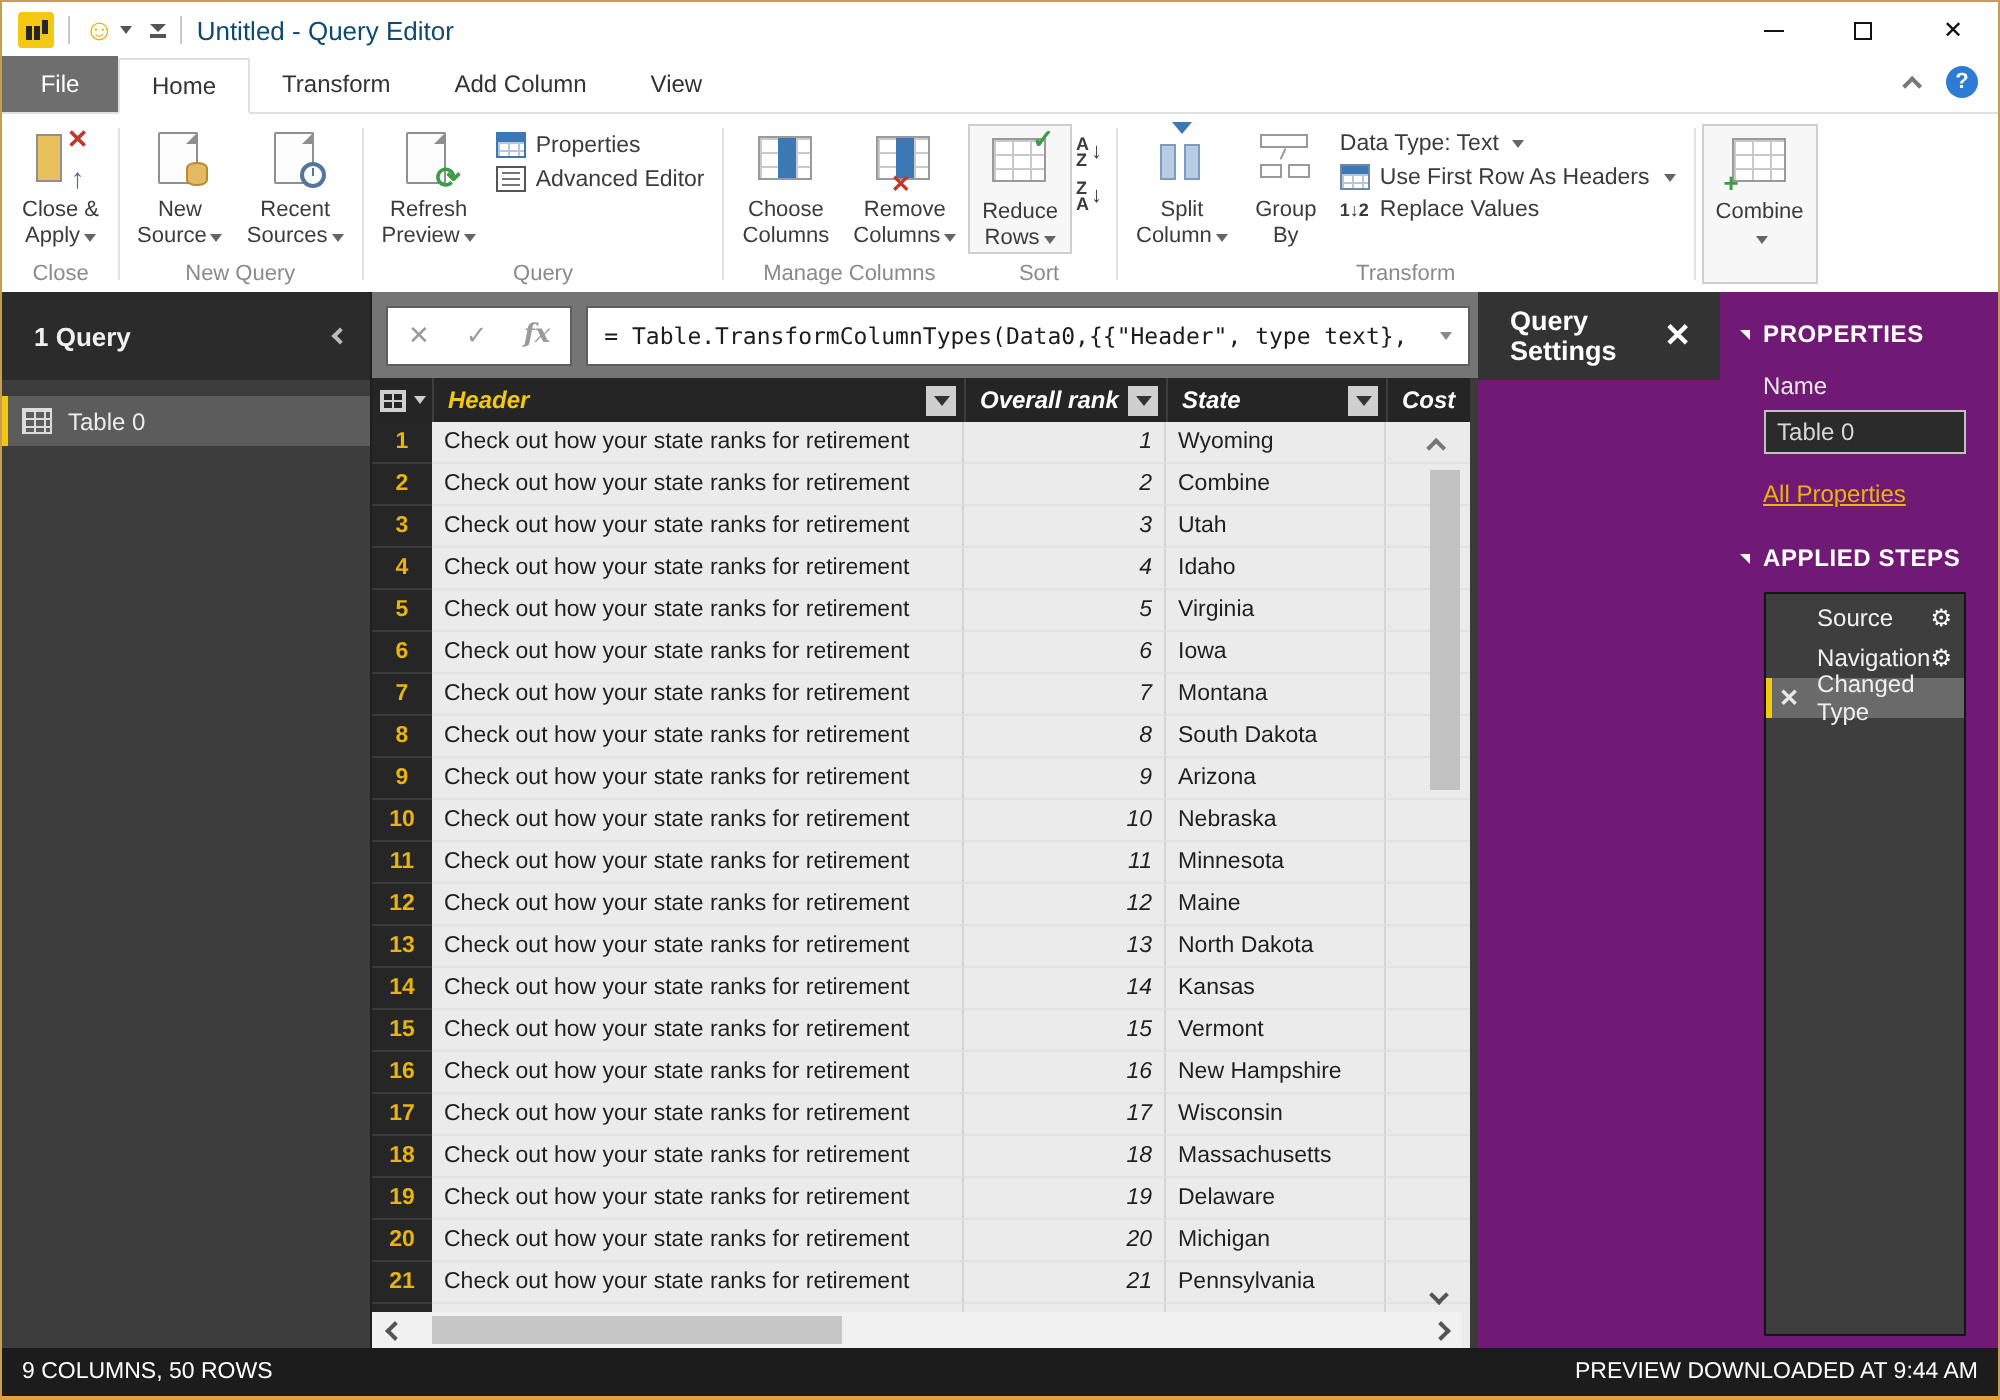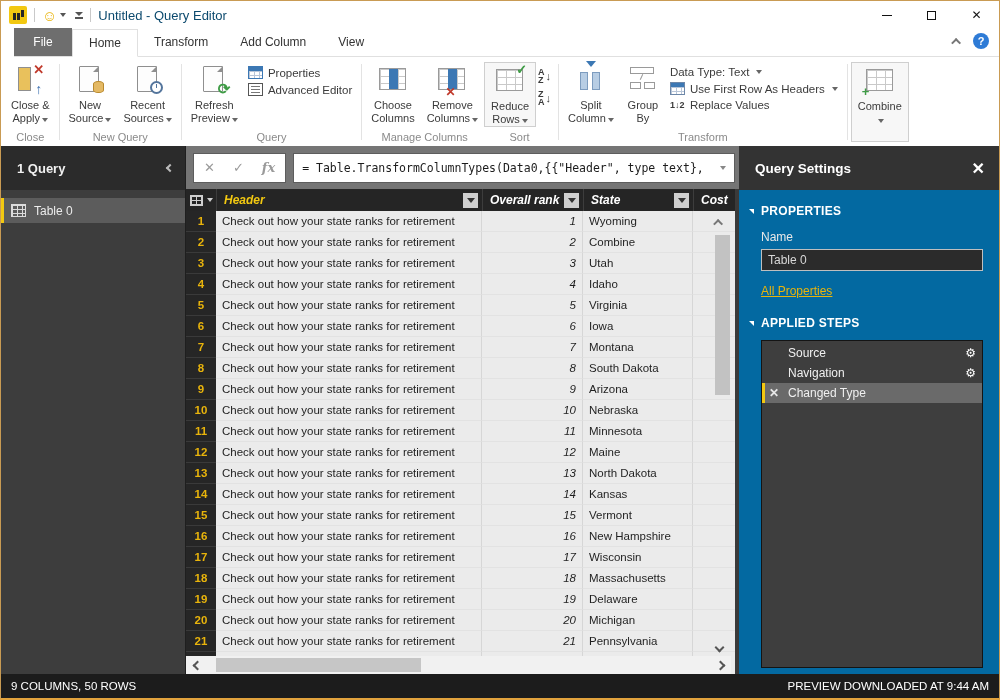--- a/index.html
+++ b/index.html
@@ -22,21 +22,21 @@
   .pin-icon { display:inline-block; margin-left:9px; border-bottom:2px solid #555; padding-bottom:1px; }
   .pin-icon i { display:block; width:0; height:0; border-left:4px solid transparent; border-right:4px solid transparent; border-top:4px solid #555; }
   .title-text { margin-left:0; font-size:13px; color:#0c4a6e; }
   .win-controls { position:absolute; right:0; top:0; height:28px; display:flex; }
   .win-btn { width:45px; height:28px; display:flex; align-items:center; justify-content:center; color:#111; font-size:12px; }
   .win-btn .box { width:9px; height:9px; border:1px solid #111; }
   .win-btn .line { width:10px; height:1px; background:#111; }
 
   
   .tabrow { position:absolute; left:0; top:28px; right:0; height:28px; background:#fff;
-            border-bottom:1px solid #e0e0e0; display:flex; align-items:flex-end;margin-left:13px; }
+            border-bottom:1px solid #e0e0e0; display:flex; align-items:flex-end; }
   .tab { padding:6px 16px; font-size:12px; color:#333; height:28px; display:flex; align-items:center; }
   .tab.file { background:#6e6e6e; color:#fff; width:58px; justify-content:center; }
   .tab.active { background:#fff; border:1px solid #e0e0e0; border-bottom:1px solid #fff; margin-bottom:-1px; }
   .tab-right { position:absolute; right:10px; top:32px; display:flex; align-items:center; gap:12px; }
   .chev { display:inline-block; width:7px; height:7px; border:solid #777; border-width:2px 0 0 2px; }
   .chev.up { transform:rotate(45deg) translateY(2px); }
   .help-circle { width:16px; height:16px; border-radius:50%; background:#2e7bd6; color:#fff;
                  font-size:11px; font-weight:bold; display:flex; align-items:center; justify-content:center; }
 
   
@@ -149,21 +149,21 @@
   .vscroll .chevbox { position:absolute; left:4px; width:12px; height:12px; }
   .vscroll .thumb { position:absolute; left:3px; top:20px; width:15px; height:160px; background:#c2c2c2; }
   .hscroll { position:absolute; left:0; right:4px; bottom:0; height:18px; background:#f1f1f1; display:flex; align-items:center; }
   .hscroll .thumb { position:absolute; left:30px; width:205px; top:2px; bottom:2px; background:#c6c6c6; }
   .harrow { width:22px; display:flex; align-items:center; justify-content:center; }
   .chev.left  { transform:rotate(-45deg); border-color:#555; }
   .chev.right { transform:rotate(135deg); border-color:#555; }
   .chev.down  { transform:rotate(225deg); border-color:#555; }
 
   
-  .rpanel { width:260px; flex:none; background:#0369a1; display:flex; flex-direction:column; color:#ededed; }
+  .rpanel { width:260px; flex:none; background:#701a75; display:flex; flex-direction:row; color:#ededed; }
   .rpanel-head { height:44px; background:#333333; display:flex; align-items:center; justify-content:space-between;
                  padding:0 14px 0 16px; font-size:13.5px; font-weight:bold; color:#fff; }
   .close-x { font-size:16px; font-weight:bold; color:#fff; }
   .rpanel-body { padding:14px 16px 0 10px; flex:1; display:flex; flex-direction:column; }
   .sechead { display:flex; align-items:center; gap:7px; font-weight:bold; font-size:12px; color:#fff; letter-spacing:.3px; }
   .tri { width:0; height:0; border-top:5px solid #fff; border-left:5px solid transparent; transform:rotate(0deg); }
   .name-label { margin:12px 0 5px 12px; color:#e8e8e8; }
   .name-input { margin-left:12px; height:22px; background:#2b2b2b; border:1px solid #bfbfbf; color:#d8d8d8;
                 display:flex; align-items:center; padding:0 6px; font-size:12px; }
   .allprops { margin:13px 0 18px 12px; color:#e9b40b; text-decoration:underline; font-size:12px; }

